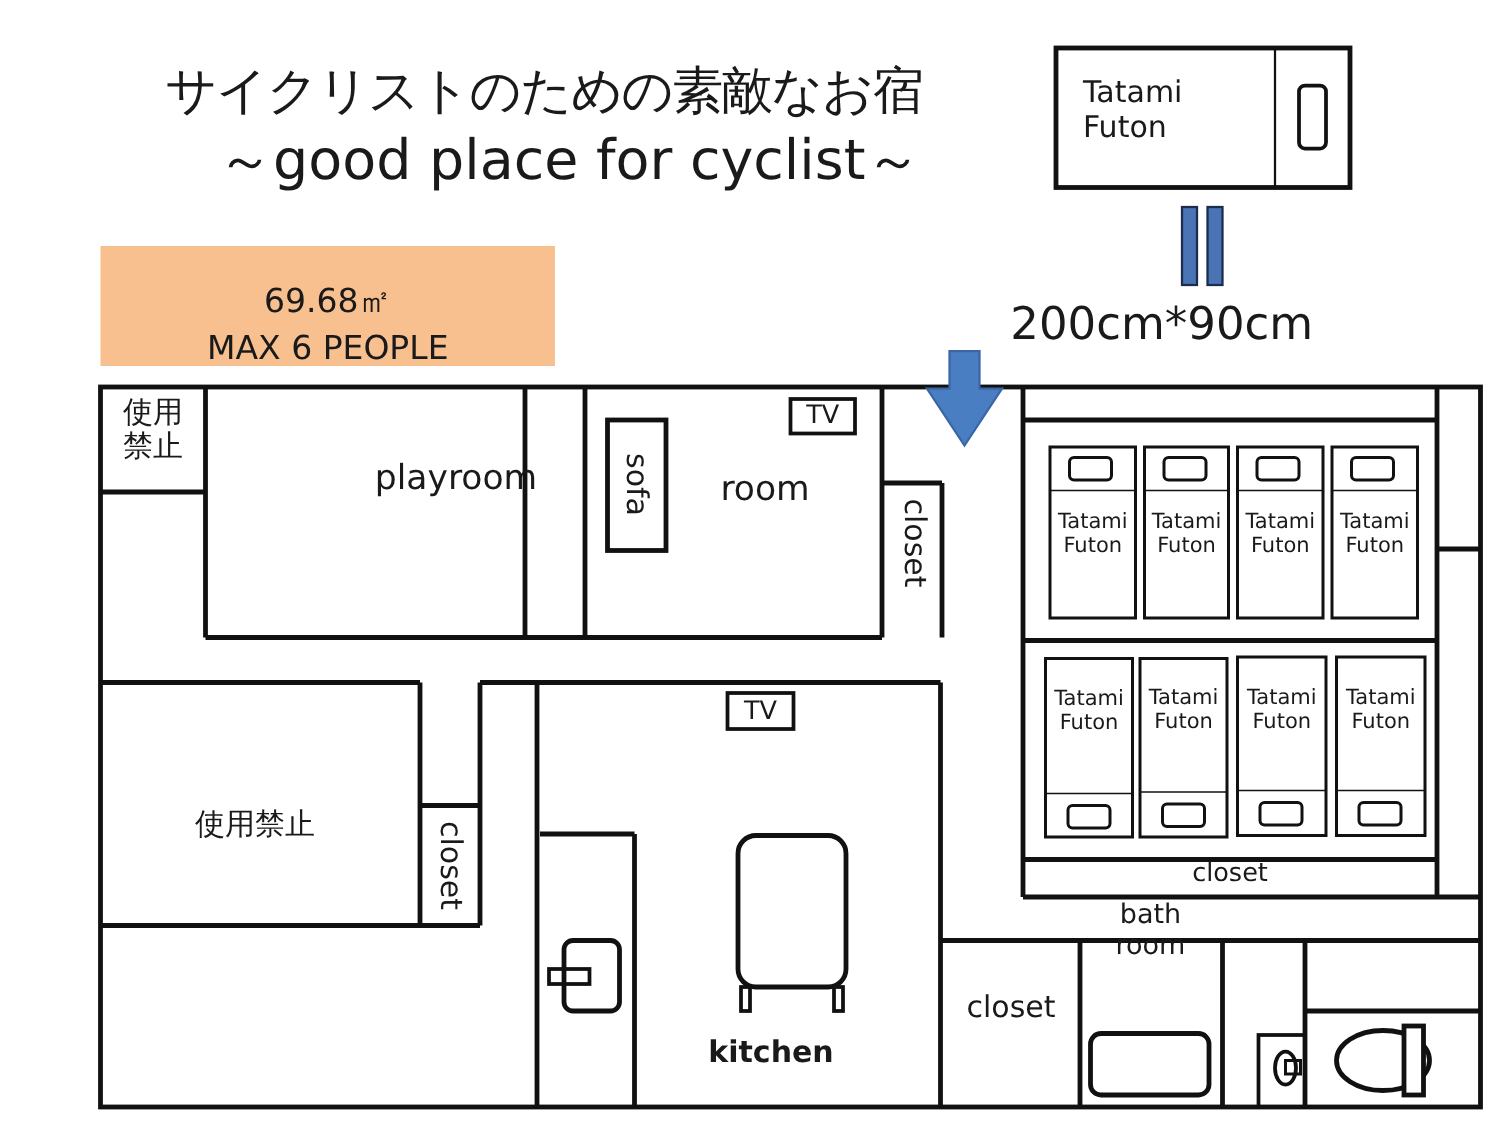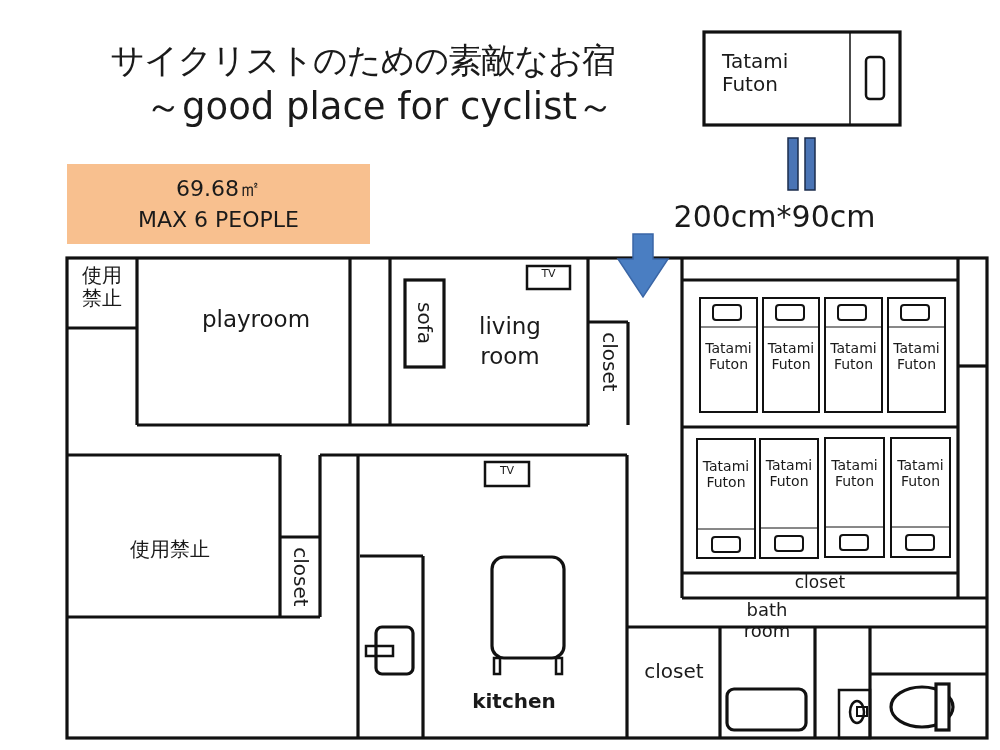--- a/index.html
+++ b/index.html
@@ -3,28 +3,28 @@
 <meta charset="utf-8">
 <style>
   html, body { margin: 0; padding: 0; background: #ffffff; }
   body { width: 1000px; height: 750px; position: relative; overflow: hidden;
          font-family: "DejaVu Sans", "Liberation Sans", sans-serif; color: #1a1a1a; }
   .abs { position: absolute; }
   .title { left: 0; width: 720px; text-align: center; white-space: nowrap; }
   .title1 { top: 38px; font-size: 34px; letter-spacing: -1px; left: 0; width: 725px; }
   .title2 { top: 82px; font-size: 37px; letter-spacing: 0; left: 17px; width: 725px; }
   .info-box { left: 67px; top: 164px; width: 303px; height: 80px; background: #f8c08f;
-              text-align: center; font-size: 22px; line-height: 31px; padding-top: 9px; box-sizing: border-box; }
+              text-align: center; font-size: 22px; line-height: 31px; padding-top: 22px; box-sizing: border-box; }
   svg.plan { position: absolute; left: 0; top: 0; }
   .lbl { position: absolute; text-align: center; white-space: nowrap; line-height: 1.15; }
   .v { transform: rotate(90deg); transform-origin: center center; }
   .sz-big { font-size: 23px; }
   .sz-mid { font-size: 20px; }
   .sz-sm  { font-size: 14px; }
-  .sz-tv  { font-size: 11px; }
+  .sz-tv  { font-size: 17px; }
   .dim { font-size: 30px; }
 </style>
 </head>
 <body>
 
 <div class="abs title title1">サイクリストのための素敵なお宿</div>
 <div class="abs title title2">～good place for cyclist～</div>
 
 <div class="abs info-box">
   <div>69.68㎡</div>
@@ -144,24 +144,23 @@
 <div class="lbl sz-mid" style="left:722px; top:50px; text-align:left;">
   <div>Tatami</div>
   <div>Futon</div>
 </div>
 <div class="lbl dim" style="left:662px; top:200px; width:225px;">200cm*90cm</div>
 
 <div class="lbl sz-mid" style="left:70px; top:264px; width:64px;font-family:Liberation Serif, serif;">
   <div>使用</div>
   <div>禁止</div>
 </div>
-<div class="lbl sz-big" style="left:140px; top:306px; width:232px;">playroom</div>
+<div class="lbl sz-big" style="left:140px; top:306px; width:232px;padding-left:48px;">playroom</div>
 
 <div class="lbl sz-big" style="left:460px; top:311px; width:100px; line-height:30px;">
-  <div>living</div>
   <div>room</div>
 </div>
 <div class="lbl sz-mid v" style="left:394px; top:311px; width:60px; height:24px;">sofa</div>
 <div class="lbl sz-tv" style="left:527px; top:268px; width:43px;">TV</div>
 <div class="lbl sz-mid v" style="left:570px; top:349px; width:76px; height:26px;">closet</div>
 
 <div class="lbl sz-mid" style="left:90px; top:538px; width:160px;">使用禁止</div>
 <div class="lbl sz-mid v" style="left:262px; top:565px; width:76px; height:24px;">closet</div>
 
 <div class="lbl sz-tv" style="left:485px; top:465px; width:44px;">TV</div>

